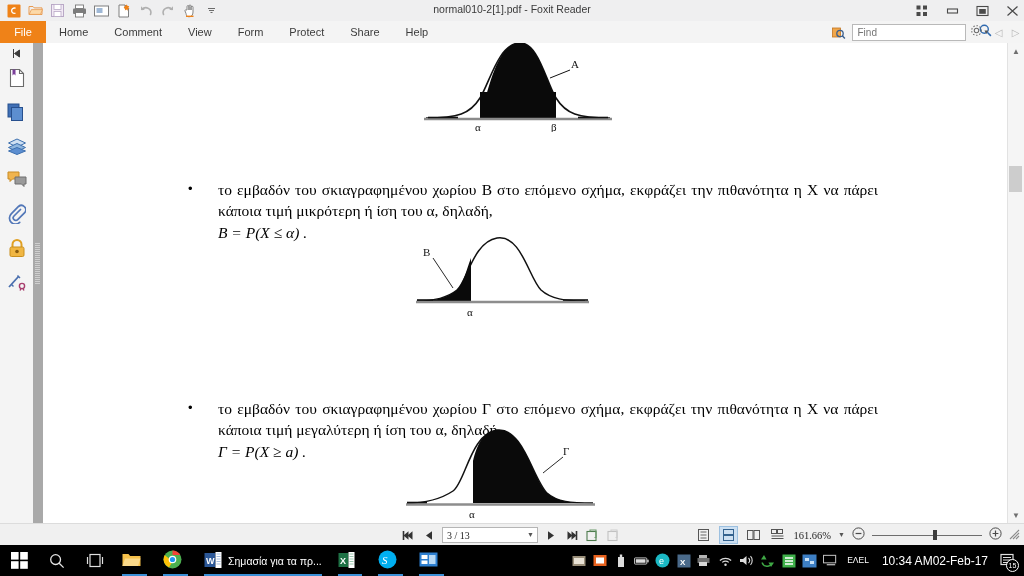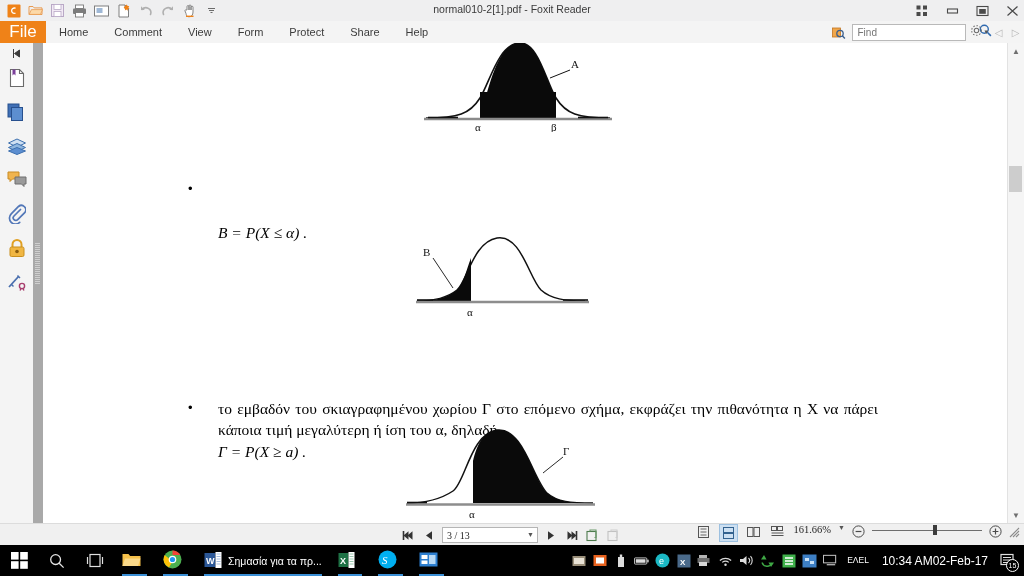--- a/index.html
+++ b/index.html
@@ -48,21 +48,21 @@
   
   .menubar {
     position: absolute; left: 0; top: 21px; width: 1024px; height: 22px;
     background: #f4f4f4;
     display: flex; align-items: stretch;
   }
   .file-tab {
     width: 46px;
     background: #ef8218;
     color: #ffffff;
-    font-size: 17px;
+    font-size: 11px;
     display: flex; align-items: center; justify-content: center;
   }
   .menu-item {
     padding: 0 13px;
     font-size: 11px; color: #3c3c3c;
     display: flex; align-items: center;
   }
   .menu-right {
     position: absolute; right: 2px; top: 0; height: 22px;
     display: flex; align-items: center; gap: 4px;
@@ -182,21 +182,21 @@
     justify-content: space-between;
   }
   .pagebox-caret { font-size: 7px; color: #555; padding-right: 3px; }
   .sb-icon {
     width: 16px; height: 16px;
     display: flex; align-items: center; justify-content: center;
     color: #555;
   }
   .sb-right {
     position: absolute; right: 4px; top: 0; height: 22px;
-    display: flex; gap: 7px;
+    display: flex; align-items: center; gap: 7px;
   }
   .zoomval { font-size: 10.5px; color: #262626; }
   .zoomslider {
     position: relative; width: 110px; height: 12px;
     display: flex; align-items: center;
   }
   .zoomtrack { width: 110px; height: 1px; background: #6d6d6d; }
   .zoomthumb {
     position: absolute; left: 61px; top: 1px;
     width: 4px; height: 10px; background: #3c3c3c;
@@ -480,20 +480,21 @@
         <line x1="6" y1="79" x2="194" y2="79" stroke="#8a8a8a" stroke-width="2.4"></line>
         <line x1="10" y1="77.5" x2="40" y2="77.5" stroke="#111" stroke-width="1.6"></line>
         <line x1="160" y1="77.5" x2="190" y2="77.5" stroke="#111" stroke-width="1.6"></line>
         <path d="M132 38 L152 30" stroke="#111" stroke-width="1"></path>
         <text x="153" y="28" class="figcap" font-size="11" fill="#111" font-family="Liberation Serif, serif">A</text>
         <text x="57" y="91" class="figcap" font-size="10" fill="#111" font-family="Liberation Serif, serif">α</text>
         <text x="133" y="91" class="figcap" font-size="10" fill="#111" font-family="Liberation Serif, serif">β</text>
       </svg>
 
       <div class="bullet" style="left:145px;top:138px;">•</div>
+      <div class="para" style="left:175px;top:136px;">το εμβαδόν του σκιαγραφημένου χωρίου Β στο επόμενο σχήμα, εκφράζει την πιθανότητα η X να πάρει κάποια τιμή μικρότερη ή ίση του α, δηλαδή,</div>
       <div class="mathline" style="position:absolute;left:175px;top:181px;">B = P(X ≤ α) .</div>
 
       <svg width="180" height="92" viewBox="0 0 180 92" style="position:absolute;left:370px;top:185px;">
         <path d="M4 73 C22 73, 34 70, 44 62 C54 54, 60 14, 84 10 C108 6, 116 50, 128 62 C138 71, 152 73, 172 73" fill="none" stroke="#111" stroke-width="1.5"></path>
         <path d="M4 73 C22 73, 34 70, 44 62 C50 57, 54 40, 58 30 L58 73 Z" fill="#0a0a0a"></path>
         <line x1="3" y1="74" x2="176" y2="74" stroke="#8d8d8d" stroke-width="2.6"></line>
         <line x1="4" y1="72" x2="20" y2="72" stroke="#111" stroke-width="1.6"></line>
         <line x1="150" y1="72" x2="175" y2="72" stroke="#111" stroke-width="1.6"></line>
         <path d="M20 30 L40 60" stroke="#111" stroke-width="0.9"></path>
         <text x="10" y="28" class="figcap" font-size="11" fill="#111" font-family="Liberation Serif, serif">B</text>

